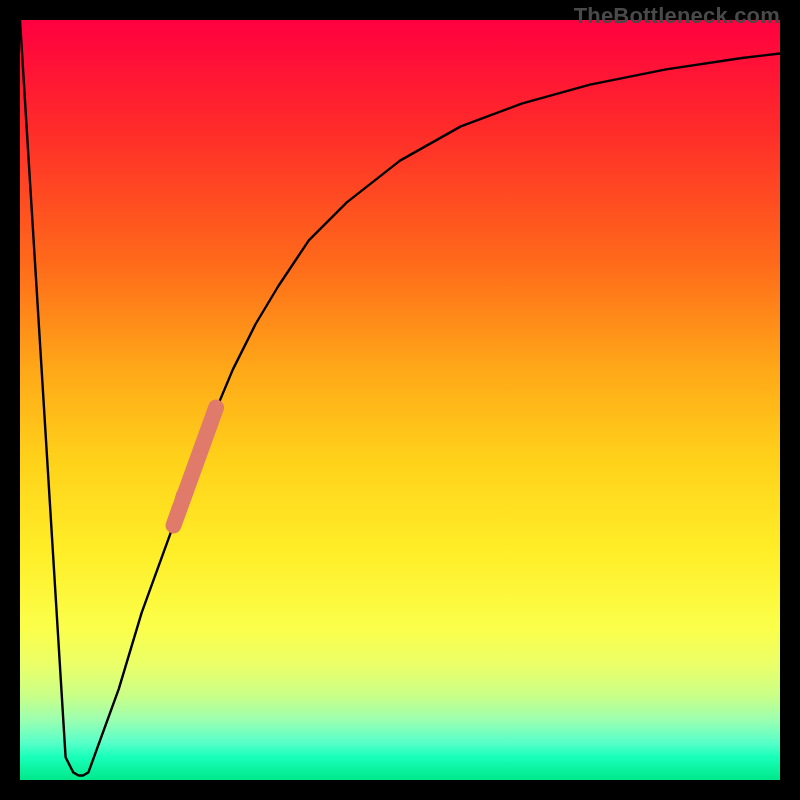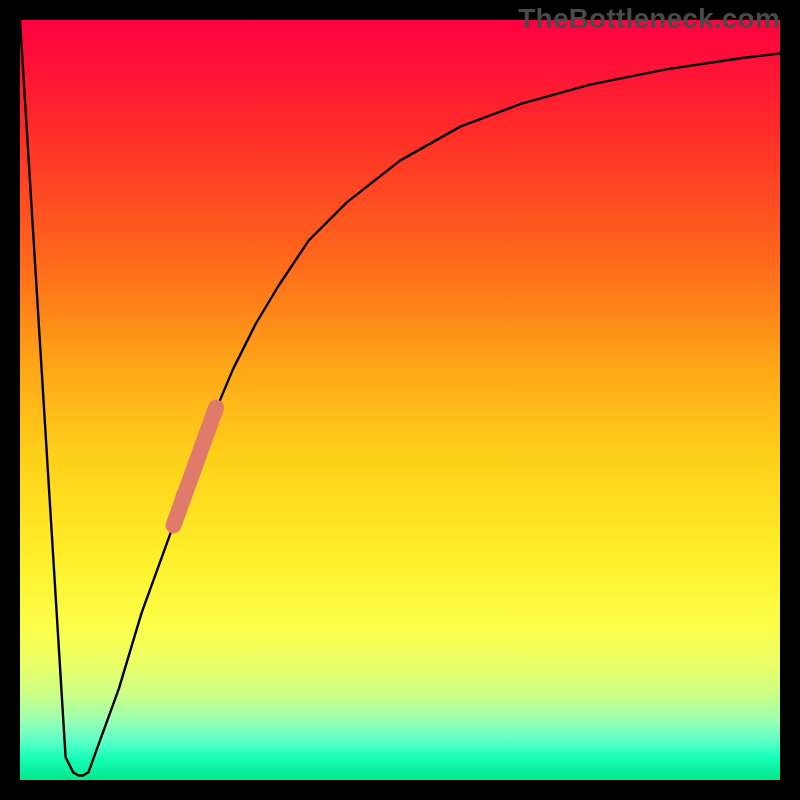--- a/index.html
+++ b/index.html
@@ -37,21 +37,21 @@
       #5affc8 95%,
       #18ffba 97%,
       #00e88a 100%
     );
   }
   .watermark {
     position: absolute;
     top: 3px;
     right: 20px;
     color: #4a4a4a;
-    font-size: 28px;
+    font-size: 22px;
     font-weight: 600;
     letter-spacing: 0.2px;
     user-select: none;
     margin-left: 44px;
   }
   svg.curve {
     position: absolute;
     left: 0;
     top: 0;
     width: 760px;

